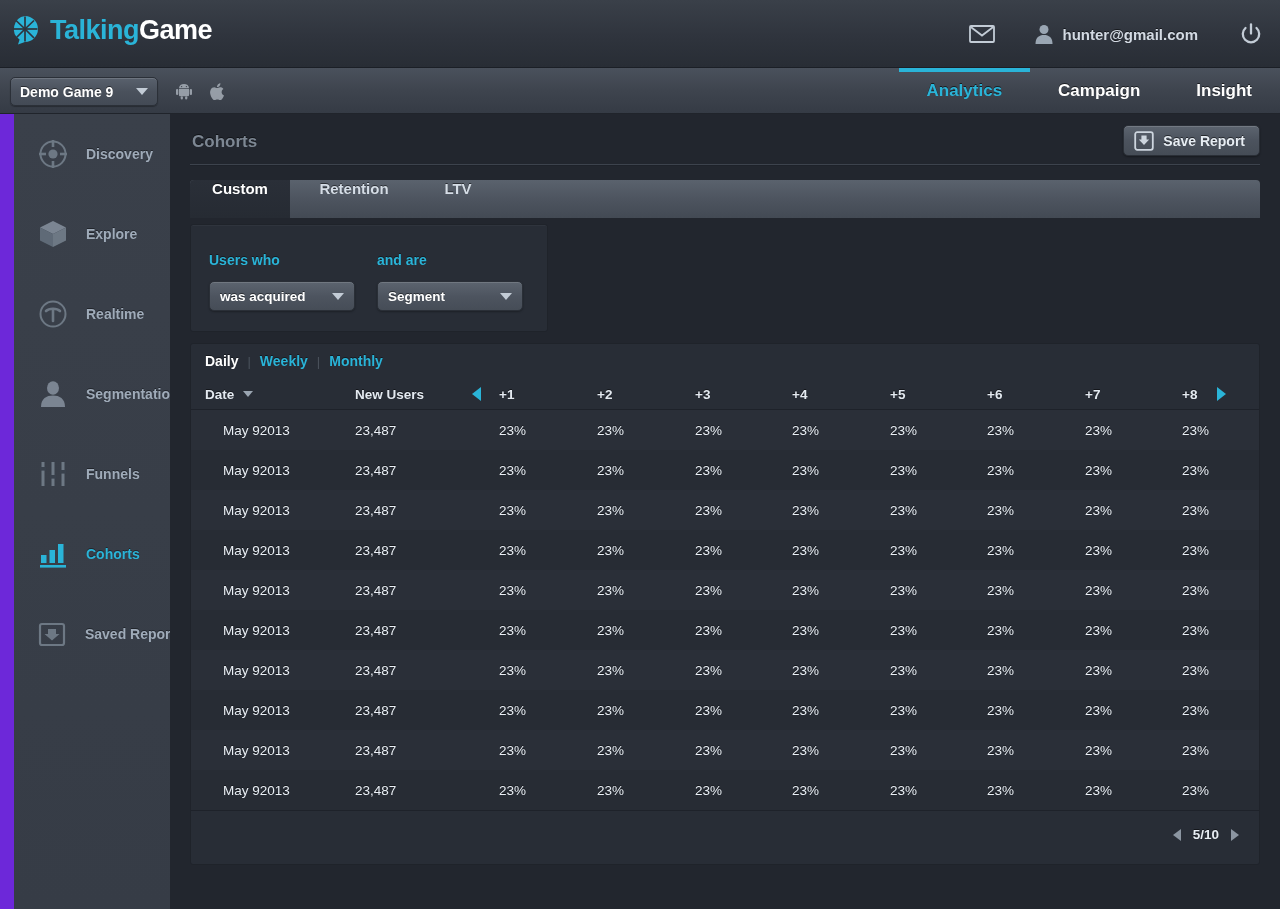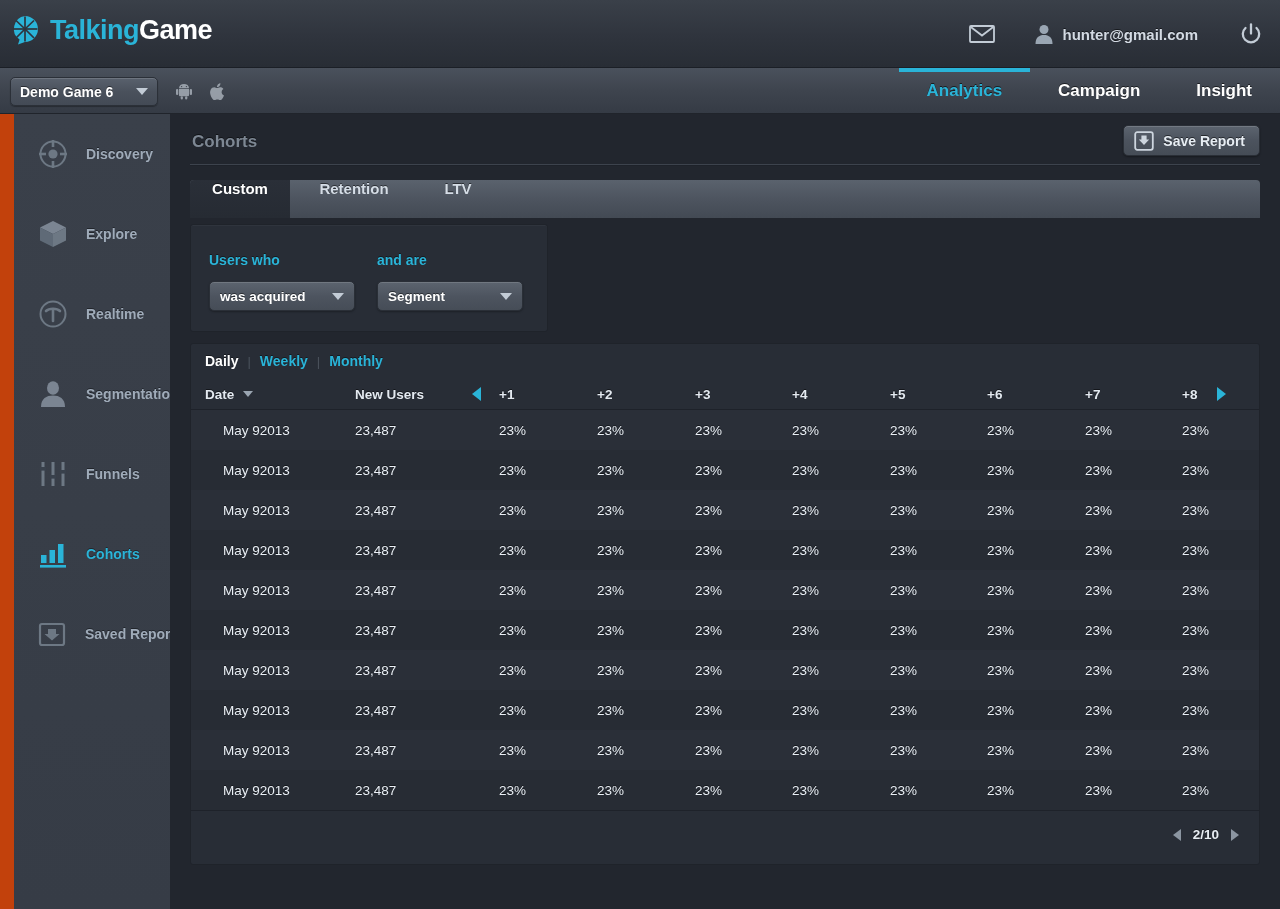--- a/index.html
+++ b/index.html
@@ -2,21 +2,21 @@
 <html><head>
 <meta charset="utf-8">
 <style>
   * { box-sizing: border-box; margin: 0; padding: 0; }
   html, body {
     width: 1280px; height: 909px;
     background: #22262e;
     font-family: "Liberation Sans", sans-serif;
     overflow: hidden;
   }
-  .app { position: relative; width: 1184px; height: 909px; background: #c2410c; }
+  .app { position: relative; width: 1184px; height: 909px; background: #6d28d9; }
 
   
   .topbar {
     position: absolute; left: 0; top: 0; width: 1280px; height: 68px;
     background: linear-gradient(180deg, #3a4049 0%, #2f343d 55%, #282d35 100%);
     border-bottom: 1px solid #1b1f26;
   }
   .logo-wrap {
     position: absolute; left: 10px; top: 14px;
     display: flex; align-items: center; gap: 8px;
@@ -255,21 +255,21 @@
       <div class="user-email">hunter@gmail.com</div>
       <svg class="power-icon" viewBox="0 0 22 22">
         <path d="M5.5 5 A8.2 8.2 0 1 0 16.5 5" fill="none" stroke="#c3ccd6" stroke-width="2.3" stroke-linecap="round"></path>
         <line x1="11" y1="1.5" x2="11" y2="10.5" stroke="#c3ccd6" stroke-width="2.3" stroke-linecap="round"></line>
       </svg>
     </div>
   </div>
 
   <div class="secondbar">
     <div class="game-select">
-      <span class="label">Demo Game 6</span>
+      <span class="label">Demo Game 9</span>
       <span class="caret-down"></span>
     </div>
 
     <div class="plat-icons">
       <svg width="18" height="18" viewBox="0 0 18 18">
         <path d="M4 7 h10 v6.2 a1 1 0 0 1 -1 1 h-8 a1 1 0 0 1 -1 -1 Z" fill="#cdd5de"></path>
         <path d="M4 6.2 C4 3.6 6.2 2 9 2 C11.8 2 14 3.6 14 6.2 Z" fill="#cdd5de"></path>
         <rect x="1" y="7" width="2.3" height="6" rx="1.1" fill="#cdd5de"></rect>
         <rect x="14.7" y="7" width="2.3" height="6" rx="1.1" fill="#cdd5de"></rect>
         <rect x="5.7" y="14.2" width="2.2" height="3.4" rx="1.1" fill="#cdd5de"></rect>
@@ -624,19 +624,19 @@
           <div class="td" style="left: 699px;">23%</div>
           <div class="td" style="left: 796px;">23%</div>
           <div class="td" style="left: 894px;">23%</div>
           <div class="td" style="left: 991px;">23%</div>
         </div>
       </div>
 
     <div class="tfoot">
       <div class="pager">
         <span class="pg-left"></span>
-        <span class="pg-txt">2/10</span>
+        <span class="pg-txt">5/10</span>
         <span class="pg-right"></span>
       </div>
     </div>
   </div>
 
 </div>
 
 </body></html>

